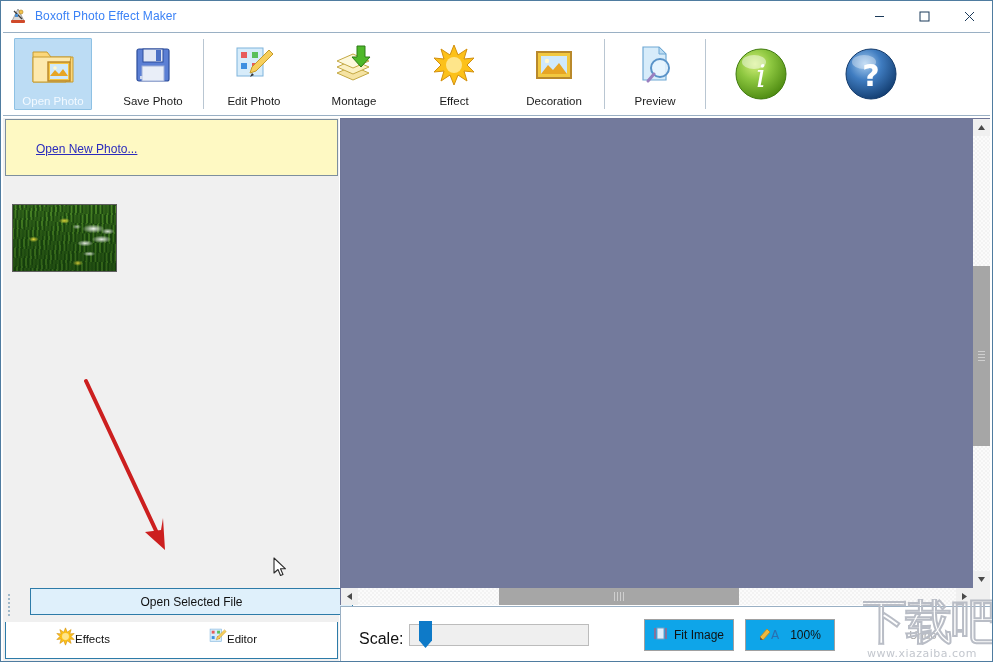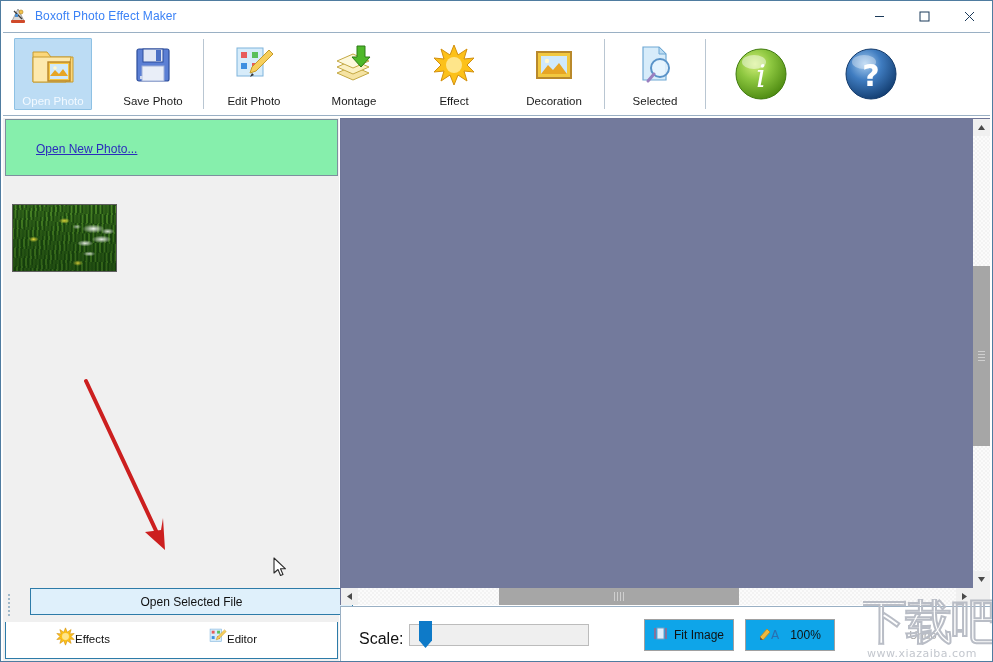--- a/index.html
+++ b/index.html
@@ -81,21 +81,21 @@
 
   
   .sidebar {
     position: absolute; left: 2px; top: 117px;
     width: 336px; height: 543px;
     background: #f0f0f0;
   }
   .open-new-panel {
     position: absolute; left: 2px; top: 1px;
     width: 333px; height: 57px;
-    background: #86efac;
+    background: #fef9c3;
     border: 1px solid #7d8f9e;
   }
   .open-new-link {
     position: absolute; left: 30px; top: 22px;
     font-size: 12px; color: #2b2bbd;
     text-decoration: underline;
     cursor: pointer;
   }
   .thumb-pane {
     position: absolute; left: 2px; top: 61px;
@@ -406,21 +406,21 @@
     <div class="tb-group">
       <div class="tb-btn">
         <div class="tb-icon">
           <svg width="44" height="44" viewBox="0 0 44 44">
             <path d="M10 4 h16 l7 7 v26 h-23 z" fill="#d7ecfa" stroke="#6fa8d4" stroke-width="1.2"></path>
             <path d="M26 4 v7 h7 z" fill="#bcdcf2" stroke="#6fa8d4" stroke-width="1"></path>
             <circle cx="27" cy="25" r="9" fill="#eaf6ff" fill-opacity=".8" stroke="#5a93c8" stroke-width="2"></circle>
             <path d="M21 31 l-6 7" stroke="#9a7fc0" stroke-width="3" stroke-linecap="round"></path>
           </svg>
         </div>
-        <div class="tb-label">Selected</div>
+        <div class="tb-label">Preview</div>
       </div>
 
     </div>
 
     <div class="tb-sep"></div>
 
     <div class="tb-group">
       <div class="tb-btn tb-round">
         <div class="tb-icon">
           <svg width="56" height="56" viewBox="0 0 56 56">

